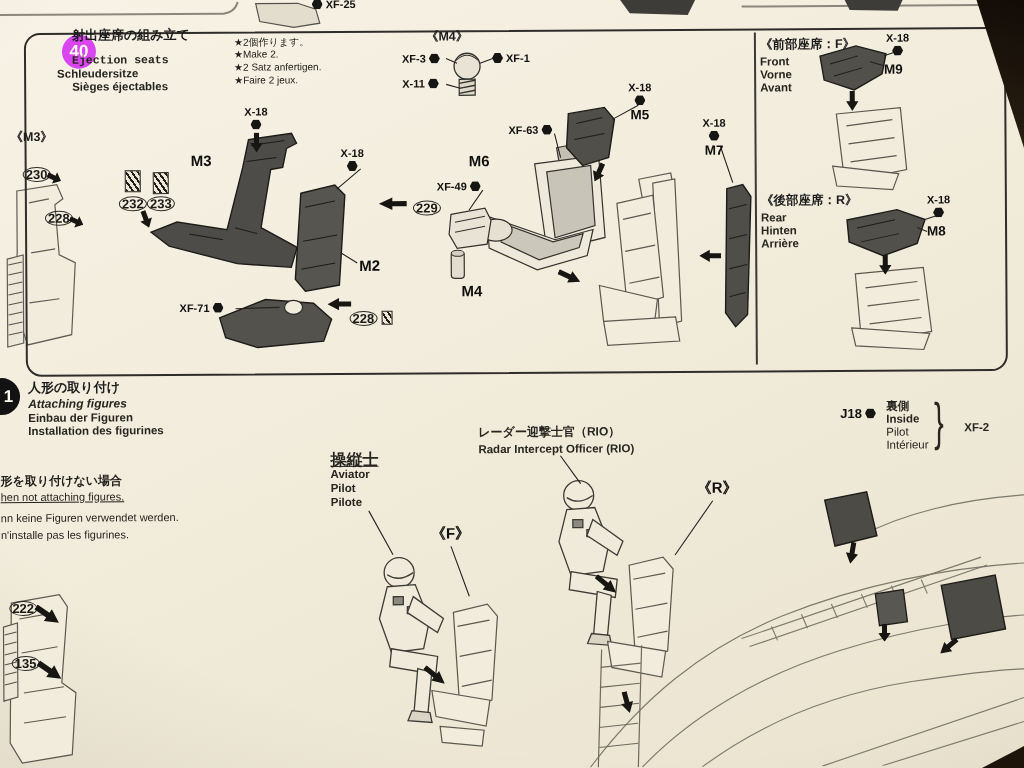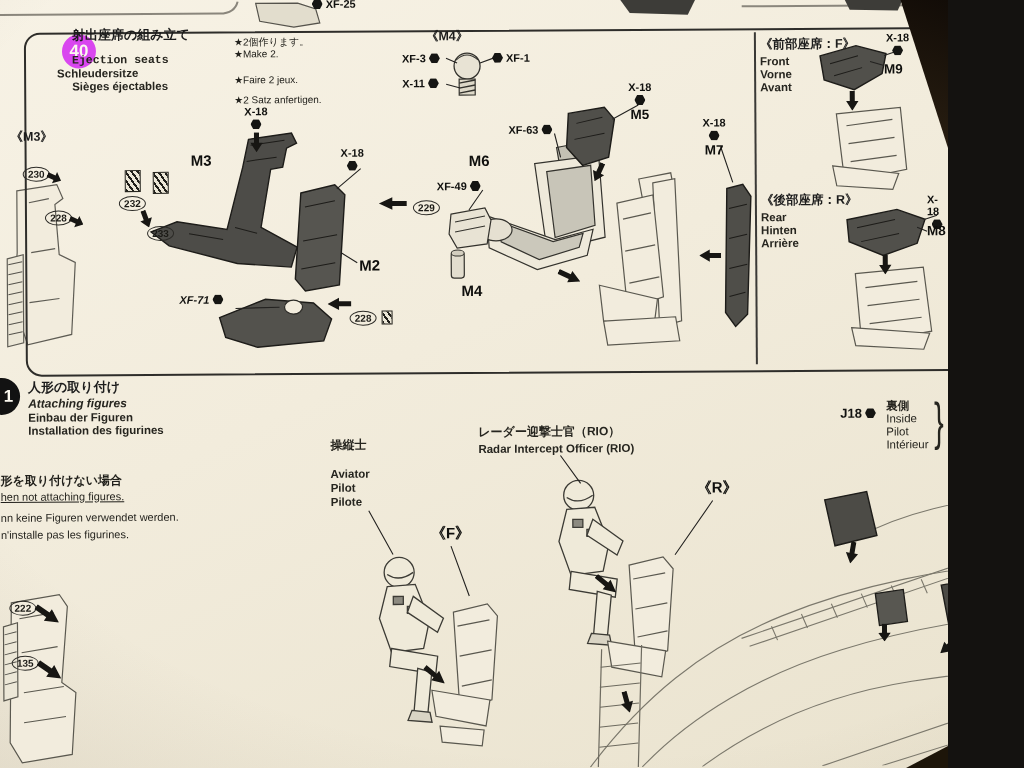--- a/index.html
+++ b/index.html
@@ -1,16 +1,16 @@
 <!DOCTYPE html>
 <html><head>
 <meta charset="utf-8">
 <style>
   html,body{margin:0;padding:0;background:#141210;}
-  #stage{position:relative;width:948px;height:768px;overflow:hidden;
+  #stage{position:relative;width:1024px;height:768px;overflow:hidden;
          font-family:"Liberation Sans","DejaVu Sans",sans-serif;color:#1c1c1c;}
   #paper{position:absolute;inset:0;
          background:linear-gradient(155deg,#f7f2e5 0%,#f2ecdc 45%,#eae3cf 100%);}
   #paper::after{content:"";position:absolute;inset:0;pointer-events:none;
          background:radial-gradient(130% 110% at 62% 38%, rgba(0,0,0,0) 55%, rgba(70,52,28,.16) 100%);}
   #sheet{position:absolute;inset:0;transform:rotate(-0.35deg);transform-origin:50% 50%;}
   .abs{position:absolute;}
   .dark-wedge{position:absolute;top:0;right:0;width:66px;height:148px;
          background:linear-gradient(200deg,#120c07,#2b2012);
          clip-path:polygon(28% 0,100% 0,100% 100%);}
@@ -28,21 +28,21 @@
   .t-note{font-size:10px;color:#23221d;}
   .t-head{font-weight:bold;font-size:12.5px;}
   .plabel{position:absolute;font-weight:bold;font-size:15px;color:#0f0f0d;}
   .plabel.sm{font-size:13.5px;}
   .paint{position:absolute;display:flex;align-items:center;gap:3px;font-weight:bold;font-size:11px;color:#121210;}
   .pcol{position:absolute;display:flex;flex-direction:column;align-items:center;gap:2px;font-weight:bold;font-size:11px;color:#121210;}
   .hex{width:11px;height:10px;background:#151513;flex:0 0 auto;
        clip-path:polygon(25% 0,75% 0,100% 50%,75% 100%,25% 100%,0 50%);}
   .decal{position:absolute;display:inline-flex;align-items:center;justify-content:center;
          min-width:21px;height:13px;border:1.4px solid #2c2b27;border-radius:50%;
-         font-size:10px;font-weight:600;color:#1b1a16;padding:0 2px;}
+         font-size:13px;font-weight:600;color:#1b1a16;padding:0 2px;}
   .patch{position:absolute;border:1px solid #26251f;
          background:repeating-linear-gradient(55deg,#201f1a 0 2px,#ece7d7 2px 5px);}
   .arrow{position:absolute;height:14px;background:#171613;
          clip-path:polygon(0 32%,52% 32%,52% 6%,100% 50%,52% 94%,52% 68%,0 68%);}
   .brace{position:absolute;font-size:52px;font-weight:400;color:#26251f;line-height:1;
          transform:scaleX(.55);transform-origin:left top;}
   .skip{color:#201f1a;}
   svg.art{position:absolute;left:0;top:0;}
 </style>
 </head>
@@ -244,21 +244,21 @@
       <span>40</span>
     </div>
 
     <div class="abs t-ja" style="left:74px;top:24px;">射出座席の組み立て</div>
     <div class="abs t-lang" style="left:74px;top:52px;font-family:Liberation Mono, monospace;">Ejection seats</div>
     <div class="abs t-lang" style="left:59px;top:65px;">Schleudersitze</div>
     <div class="abs t-lang" style="left:74px;top:78px;">Sièges éjectables</div>
 
     <div class="abs t-note" style="left:236px;top:34px;">★2個作ります。</div>
     <div class="abs t-note" style="left:236px;top:47px;">★Make 2.</div>
-    <div class="abs t-note" style="left:236px;top:60px;margin-top:33px;">★2 Satz anfertigen.</div>
+    <div class="abs t-note" style="left:236px;top:60px;">★2 Satz anfertigen.</div>
     <div class="abs t-note" style="left:236px;top:73px;">★Faire 2 jeux.</div>
 
     <div class="abs t-head" style="left:428px;top:28px;">《M4》</div>
 
     <div class="paint" style="left:404px;top:52px;">
       <span>XF-3</span>
       <div class="hex"></div>
     </div>
     <div class="paint" style="left:494px;top:52px;">
       <div class="hex"></div>
@@ -270,36 +270,36 @@
     </div>
 
     <div class="abs t-head" style="left:12px;top:126px;">《M3》</div>
 
     <div class="decal" style="left:24px;top:164px;">230</div>
     <div class="decal" style="left:46px;top:208px;">228</div>
 
     <div class="patch" style="left:126px;top:168px;width:14px;height:20px;"></div>
     <div class="patch" style="left:154px;top:170px;width:14px;height:20px;"></div>
     <div class="decal" style="left:120px;top:194px;">232</div>
-    <div class="decal" style="left:148px;top:194px;margin-top:30px;">233</div>
+    <div class="decal" style="left:148px;top:194px;">233</div>
 
     <div class="pcol" style="left:246px;top:104px;">
       <span>X-18</span>
       <div class="hex"></div>
     </div>
     <div class="pcol" style="left:342px;top:146px;">
       <span>X-18</span>
       <div class="hex"></div>
     </div>
 
     <div class="plabel" style="left:192px;top:150px;">M3</div>
     <div class="plabel" style="left:360px;top:256px;">M2</div>
     <div class="decal" style="left:414px;top:200px;">229</div>
 
-    <div class="paint" style="left:180px;top:292px;font-style:italic;">
+    <div class="paint" style="left:180px;top:300px;">
       <span>XF-71</span>
       <div class="hex"></div>
     </div>
     <div class="decal" style="left:350px;top:310px;">228</div>
     <div class="patch" style="left:382px;top:310px;width:9px;height:12px;"></div>
 
     <div class="plabel" style="left:470px;top:152px;">M6</div>
     <div class="paint" style="left:510px;top:124px;">
       <span>XF-63</span>
       <div class="hex"></div>
@@ -347,37 +347,37 @@
     <div class="abs t-ja" style="left:28px;top:376px;">人形の取り付け</div>
     <div class="abs t-lang" style="left:28px;top:395px;font-size:12px;font-style:italic;">Attaching figures</div>
     <div class="abs t-lang" style="left:28px;top:409px;">Einbau der Figuren</div>
     <div class="abs t-lang" style="left:28px;top:422px;">Installation des figurines</div>
 
     <div class="abs skip" style="left:0px;top:470px;font-weight:bold;font-size:12px;">形を取り付けない場合</div>
     <div class="abs skip" style="left:0px;top:488px;font-size:11px;text-decoration:underline;">hen not attaching figures.</div>
     <div class="abs skip" style="left:0px;top:509px;font-size:11px;">nn keine Figuren verwendet werden.</div>
     <div class="abs skip" style="left:0px;top:526px;font-size:11px;">n'installe pas les figurines.</div>
 
-    <div class="abs t-lang" style="left:330px;top:438px;font-size:12px;">操縦士</div>
+    <div class="abs t-lang" style="left:330px;top:450px;font-size:16px;text-decoration:underline;">操縦士</div>
     <div class="abs t-lang" style="left:330px;top:467px;">Aviator</div>
     <div class="abs t-lang" style="left:330px;top:481px;">Pilot</div>
     <div class="abs t-lang" style="left:330px;top:495px;">Pilote</div>
 
     <div class="abs t-lang" style="left:478px;top:426px;font-size:12px;">レーダー迎撃士官（RIO）</div>
     <div class="abs t-lang" style="left:478px;top:443px;">Radar Intercept Officer (RIO)</div>
 
     <div class="plabel" style="left:430px;top:524px;">《F》</div>
     <div class="plabel" style="left:696px;top:480px;">《R》</div>
 
     <div class="paint" style="left:840px;top:408px;font-size:13px;">
       <span>J18</span>
       <div class="hex"></div>
     </div>
     <div class="abs t-lang" style="left:886px;top:402px;">裏側</div>
-    <div class="abs t-lang" style="left:886px;top:415px;font-weight:normal;">Inside</div>
+    <div class="abs t-lang" style="left:886px;top:415px;font-weight:bold;">Inside</div>
     <div class="abs t-lang" style="left:886px;top:428px;font-weight:normal;">Pilot</div>
     <div class="abs t-lang" style="left:886px;top:441px;font-weight:normal;">Intérieur</div>
     <div class="brace" style="left:934px;top:398px;">}</div>
     <div class="abs t-lang" style="left:964px;top:424px;">XF-2</div>
 
     <div class="decal" style="left:8px;top:598px;">222</div>
     <div class="decal" style="left:10px;top:653px;">135</div>
 
     <div class="arrow" style="left:248px;top:134px;width:20px;transform:rotate(90deg);"></div>
     <div class="arrow" style="left:380px;top:196px;width:28px;transform:rotate(180deg);"></div>

